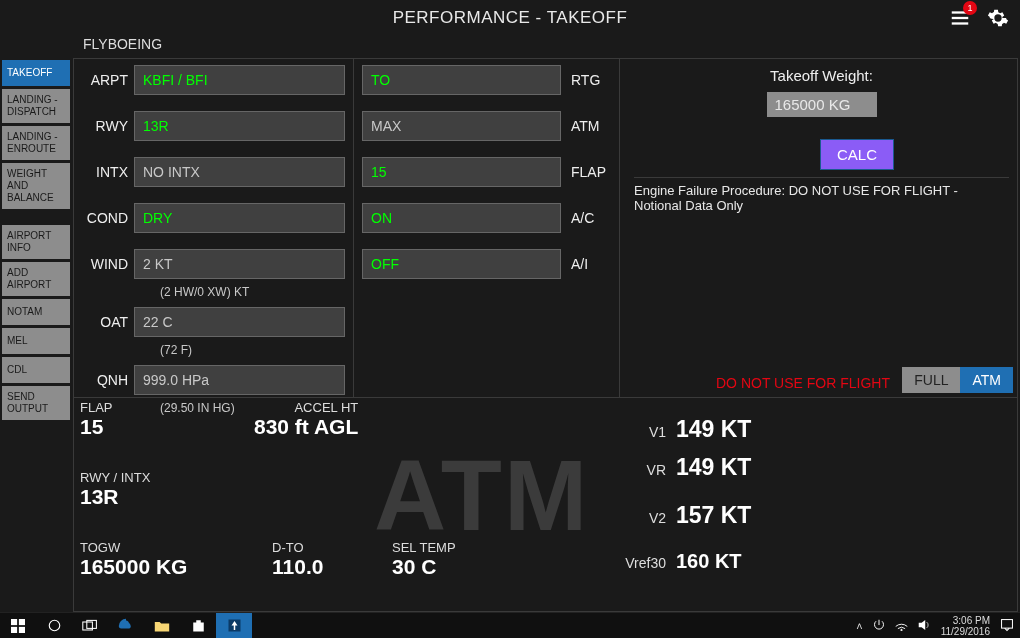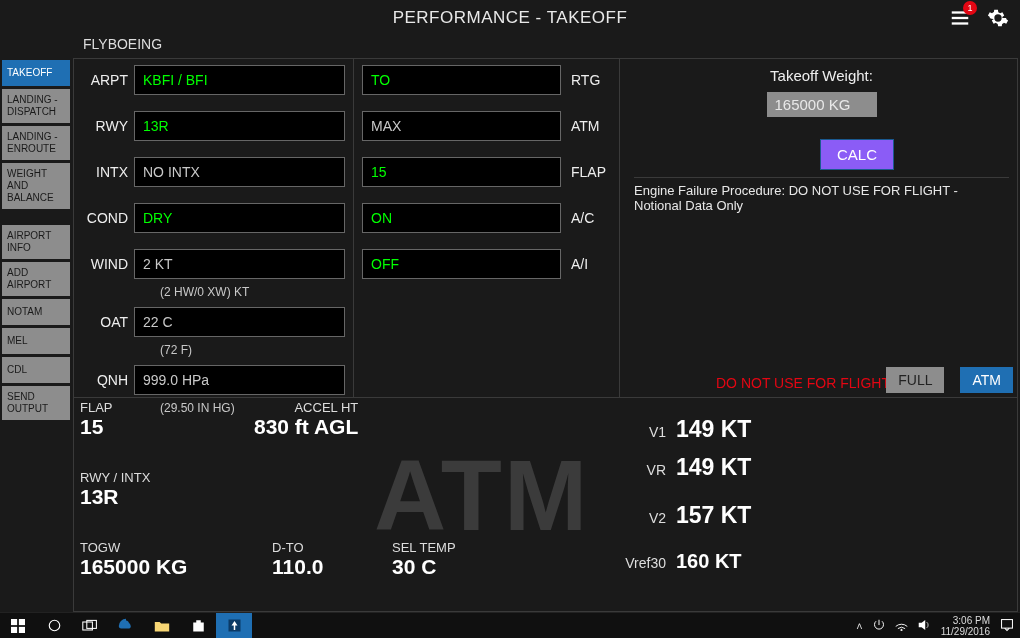--- a/index.html
+++ b/index.html
@@ -20,31 +20,31 @@
   
   .main{position:absolute;left:73px;top:58px;right:2px;bottom:0;border:1px solid #3a3a3a;}
   .cols{display:flex;height:338px;}
   .col{border-right:1px solid #3a3a3a;padding:4px 8px;}
   .col1{width:280px;}
   .col2{width:266px;}
   .col3{flex:1;border-right:none;position:relative;}
   .row{display:flex;align-items:center;height:34px;margin-bottom:12px;}
   .lab{width:52px;text-align:right;font-size:14px;color:#eee;padding-right:6px;}
   .lab2{width:50px;font-size:14px;color:#eee;padding-left:10px;}
-  .fld{flex:1;height:30px;background:#000000;border:1px solid #666;display:flex;align-items:center;padding:0 8px;font-size:14px;color:#0f0;font-weight:500;}
+  .fld{flex:1;height:30px;background:#404040;border:1px solid #666;display:flex;align-items:center;padding:0 8px;font-size:14px;color:#0f0;font-weight:500;}
   .fld.nocolor{color:#c8c8c8;}
   .rowsub{font-size:12px;color:#c8c8c8;padding-left:78px;margin-top:-8px;margin-bottom:6px;}
   
   .towlab{display:flex;align-items:center;gap:8px;margin:4px 0 0 6px;flex-direction:column;}
   .towlab .lbl{font-size:15px;color:#eee;}
   .towval{background:#8d8d8d;padding:4px 8px;font-size:15px;color:#e8e8e8;min-width:110px;}
   .calc{position:absolute;left:200px;top:80px;background:#8b5cf6;color:#fff;font-size:15px;padding:6px 16px;border:1px solid #1a5a91;cursor:pointer;}
   .efp{font-size:13px;color:#e8e8e8;margin:12px 0 0 6px;border-top:1px solid #3a3a3a;padding-top:5px;}
   .warn{position:absolute;bottom:6px;left:96px;color:#e30613;font-size:14px;}
-  .modes{position:absolute;bottom:4px;right:4px;display:flex;gap:16px;}
+  .modes{position:absolute;bottom:4px;right:4px;display:flex;gap:0;}
   .modebtn{background:#8d8d8d;color:#222;font-size:14px;padding:5px 12px;cursor:pointer;}
   .modebtn.active{background:#1f6fb3;color:#fff;}
   
   .results{border-top:1px solid #3a3a3a;height:208px;position:relative;padding:6px 12px;}
   .wm{position:absolute;left:300px;top:40px;font-size:100px;font-weight:700;color:#3b3b3b;pointer-events:none;letter-spacing:2px;}
   .respair{position:absolute;}
   .restitle{font-size:13px;color:#ddd;}
   .resval{font-size:21px;font-weight:700;color:#fff;}
   .vrow{position:absolute;left:546px;display:flex;align-items:baseline;gap:10px;}
   .vlab{font-size:14px;color:#ddd;width:46px;text-align:right;}

